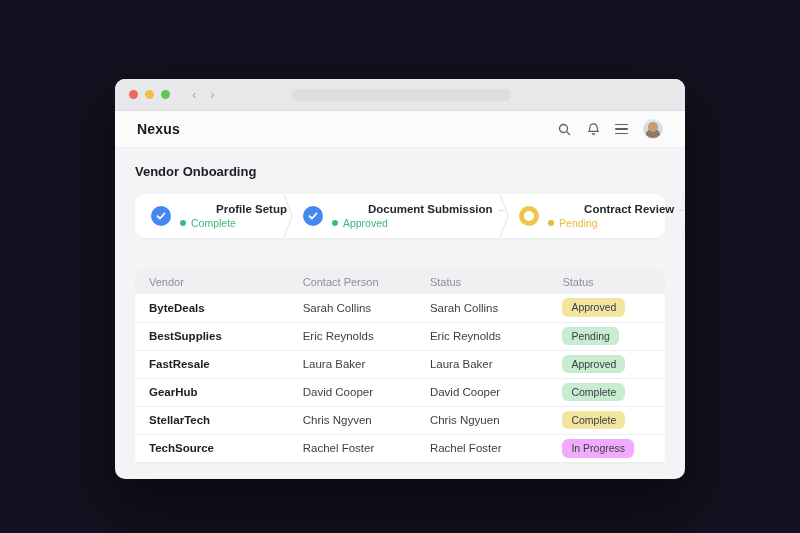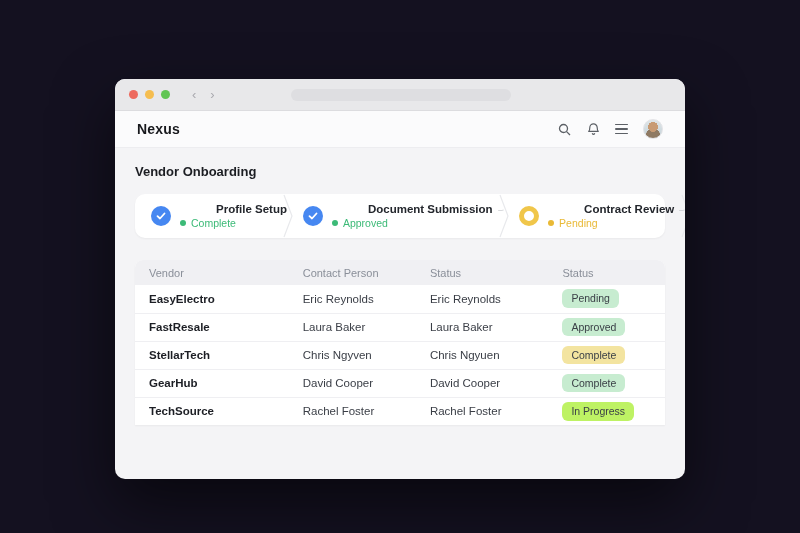--- a/index.html
+++ b/index.html
@@ -79,42 +79,42 @@
   .step-title-row { display:flex; align-items:center; gap:5px; }
   .step-title { font-size:11.5px; font-weight:700; color:#23262c; white-space:nowrap;padding-left:36px; }
   .step-mark { font-size:10px; color:#b9bcc2; transform:rotate(-8deg); }
   .step-status { display:flex; align-items:center; gap:5px; font-size:10.5px; font-weight:500; }
   .dot { width:6px; height:6px; border-radius:50%; }
   .step-status.green { color:#3cba77; } .step-status.green .dot { background:#3cba77; }
   .step-status.yellow { color:#e9b935; } .step-status.yellow .dot { background:#e9b935; }
   .step-status.gray { color:#a4a8b0; } .step-status.gray .dot { background:#c8cbd1; }
   
   .table-card {
-    margin-top:22px; background:#ffffff; border-radius:8px 8px 0 0; overflow:hidden;
+    margin-top:31px; background:#ffffff; border-radius:8px 8px 0 0; overflow:hidden;
     box-shadow:0 1px 2px rgba(30,32,40,.05);
   }
   table { width:100%; border-collapse:collapse; table-layout:fixed; }
   col.c1 { width:29%; } col.c2 { width:24%; } col.c3 { width:25%; } col.c4 { width:22%; }
   thead th {
     background:#f0f0f3; text-align:left; font-size:11px; font-weight:500;
     color:#8a8f99; padding:6px 10px 6px 14px; height:25px;
   }
   tbody td {
     height:28px; padding:0 10px 0 14px; font-size:11.5px; color:#3a3e46;
     border-top:1px solid #efeff2; background:#fff; white-space:nowrap;
   }
   tbody tr:first-child td { border-top:none; }
   td.vendor { font-weight:700; color:#1c1e24; }
   .badge {
     display:inline-block; padding:3px 9px; border-radius:6px;
     font-size:10.5px; font-weight:500; color:#3b4047; line-height:1.2;
   }
   .badge.green { background:#c7ecd0; }
   .badge.yellow { background:#f3e4a0; }
-  .badge.gray { background:#bef264; }
+  .badge.gray { background:#f0abfc; }
 </style>
 </head>
 <body>
 
 <div class="window">
 
   <div class="chrome">
     <div class="lights">
       <span class="light red"></span>
       <span class="light yellow"></span>
@@ -248,44 +248,50 @@
         <thead>
           <tr>
             <th>Vendor</th>
             <th>Contact Person</th>
             <th>Status</th>
             <th>Status</th>
           </tr>
         </thead>
         <tbody>
           <tr>
-            <td class="vendor">EasyElectro</td>
+            <td class="vendor">ByteDeals</td>
+            <td>Sarah Collins</td>
+            <td>Sarah Collins</td>
+            <td><span class="badge yellow">Approved</span></td>
+          </tr>
+          <tr>
+            <td class="vendor">BestSupplies</td>
             <td>Eric Reynolds</td>
             <td>Eric Reynolds</td>
             <td><span class="badge green">Pending</span></td>
           </tr>
           <tr>
             <td class="vendor">FastResale</td>
             <td>Laura Baker</td>
             <td>Laura Baker</td>
             <td><span class="badge green">Approved</span></td>
           </tr>
           <tr>
+            <td class="vendor">GearHub</td>
+            <td>David Cooper</td>
+            <td>David Cooper</td>
+            <td><span class="badge green">Complete</span></td>
+          </tr>
+          <tr>
             <td class="vendor">StellarTech</td>
             <td>Chris Ngyven</td>
             <td>Chris Ngyuen</td>
             <td><span class="badge yellow">Complete</span></td>
           </tr>
           <tr>
-            <td class="vendor">GearHub</td>
-            <td>David Cooper</td>
-            <td>David Cooper</td>
-            <td><span class="badge green">Complete</span></td>
-          </tr>
-          <tr>
             <td class="vendor">TechSource</td>
             <td>Rachel Foster</td>
             <td>Rachel Foster</td>
             <td><span class="badge gray">In Progress</span></td>
           </tr>
         </tbody>
       </table>
     </div>
   </div>
 </div>

